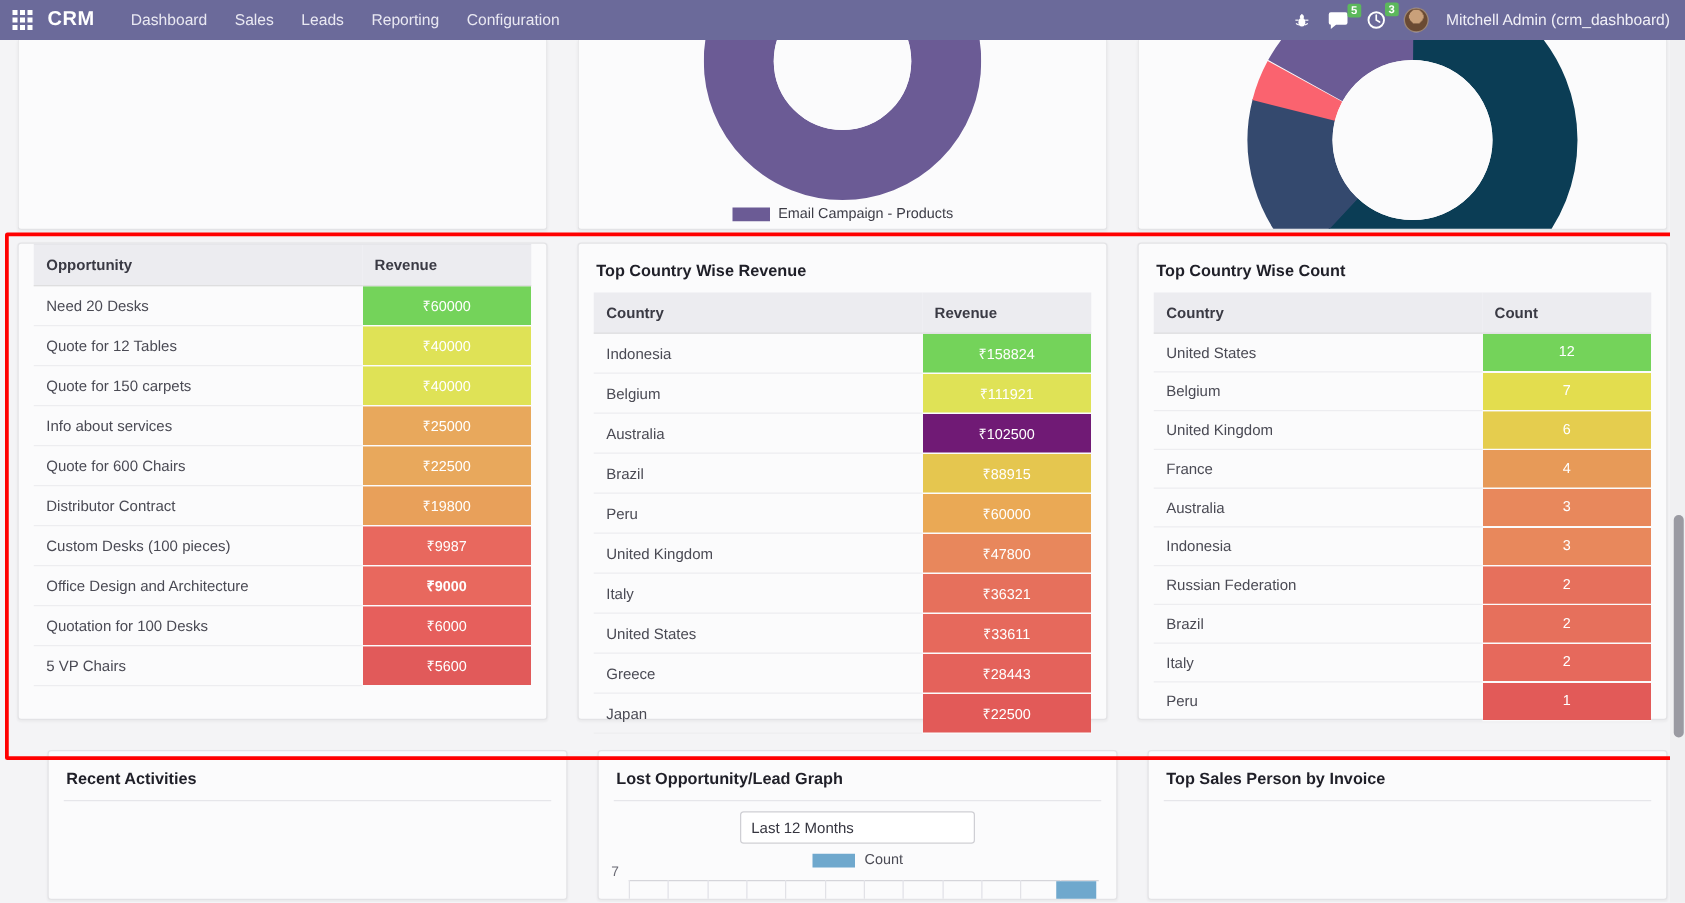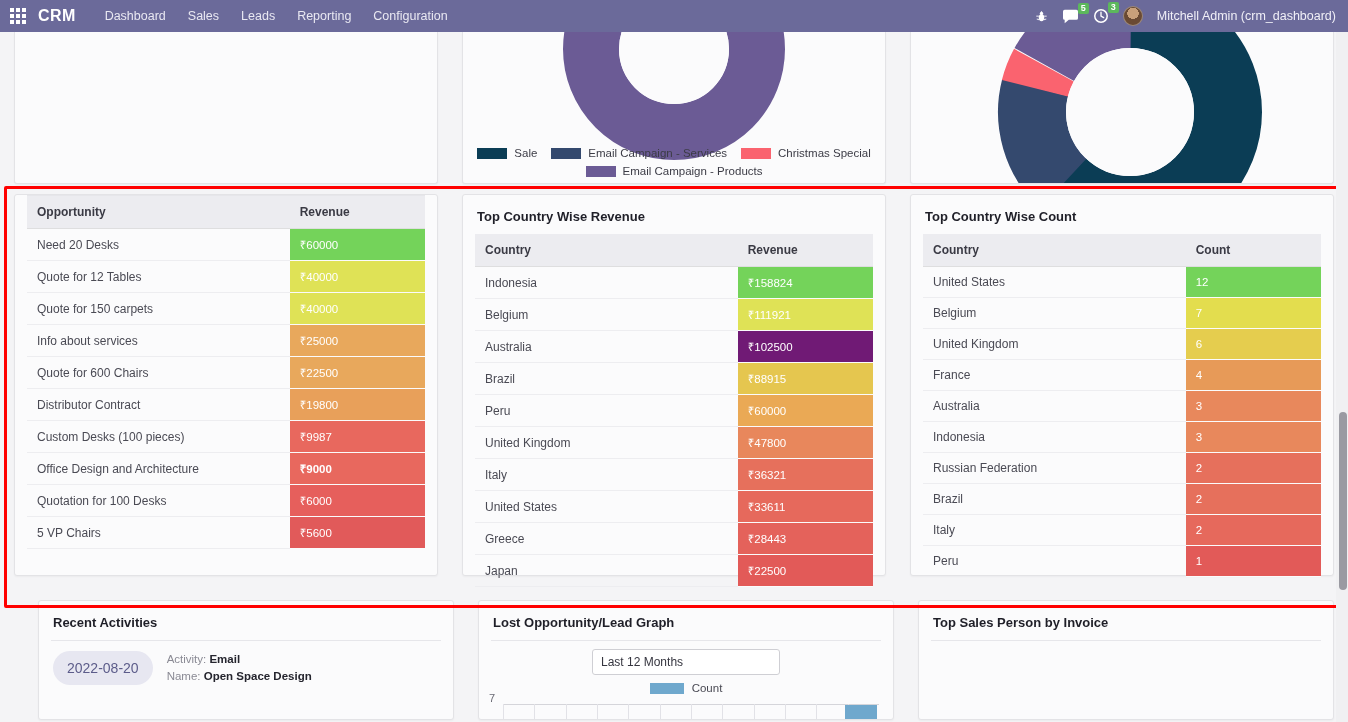--- a/index.html
+++ b/index.html
@@ -124,21 +124,21 @@
     height: 28px;
     white-space: nowrap; overflow: hidden; text-overflow: ellipsis;
   }
   table.data td.val {
     color: #ffffff;
     font-size: 11.5px;
     border-bottom: 1px solid #fbfbfc;
     border-top: 1px solid #fbfbfc;
   }
   .col-key { width: 66%; }
-  .col-val { width: 34%; }
+  .col-val { width: 34%; text-align: center; }
   .tbl-scroll { padding: 0 12px; }
 
   
   .highlight-box {
     position: absolute;
     left: 4px; top: 154px;
     width: 1336px; height: 422px;
     border: 3px solid #ff0000;
     border-radius: 2px;
     pointer-events: none;
@@ -256,34 +256,20 @@
 
     <div class="card">
       <div class="donut-wrap">
         <svg class="donut donut-a" width="222" height="222" viewBox="0 0 222 222">
           <circle cx="111" cy="111" r="83" fill="none" stroke="#6b5b95" stroke-width="56"></circle>
           <circle cx="111" cy="111" r="55" fill="#fbfbfc"></circle>
         </svg>
         <div class="legend">
           <div class="legend-row">
             <div class="legend-item">
-              <span class="legend-swatch" style="background:#0b3d55"></span>
-              <span class="legend-label">Sale</span>
-            </div>
-            <div class="legend-item">
-              <span class="legend-swatch" style="background:#34496e"></span>
-              <span class="legend-label">Email Campaign - Services</span>
-            </div>
-            <div class="legend-item">
-              <span class="legend-swatch" style="background:#fa636f"></span>
-              <span class="legend-label">Christmas Special</span>
-            </div>
-          </div>
-          <div class="legend-row">
-            <div class="legend-item">
               <span class="legend-swatch" style="background:#6b5b95"></span>
               <span class="legend-label">Email Campaign - Products</span>
             </div>
           </div>
         </div>
       </div>
     </div>
 
     <div class="card">
       <div class="donut-wrap">
@@ -471,33 +457,20 @@
         </table>
       </div>
     </div>
   </div>
 
   <div class="row row-bottom">
 
     <div class="card">
       <div class="card-title">Recent Activities</div>
       <div class="card-divider"></div>
-      <div class="activity-item">
-        <div class="activity-date">2022-08-20</div>
-        <div class="activity-lines">
-          <div>
-            <span>Activity:</span>
-            <b>Email</b>
-          </div>
-          <div>
-            <span>Name:</span>
-            <b>Open Space Design</b>
-          </div>
-        </div>
-      </div>
     </div>
 
     <div class="card">
       <div class="card-title">Lost Opportunity/Lead Graph</div>
       <div class="card-divider"></div>
       <div class="select-box">Last 12 Months</div>
       <div class="graph-legend">
         <span class="legend-swatch"></span>
         <span>Count</span>
       </div>

